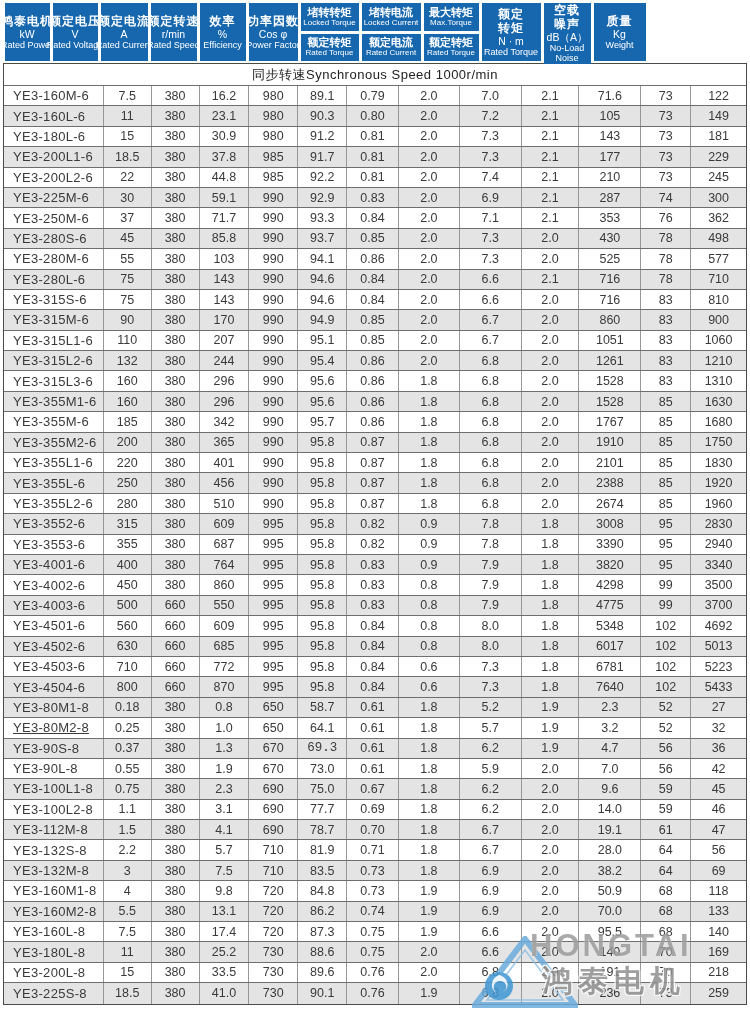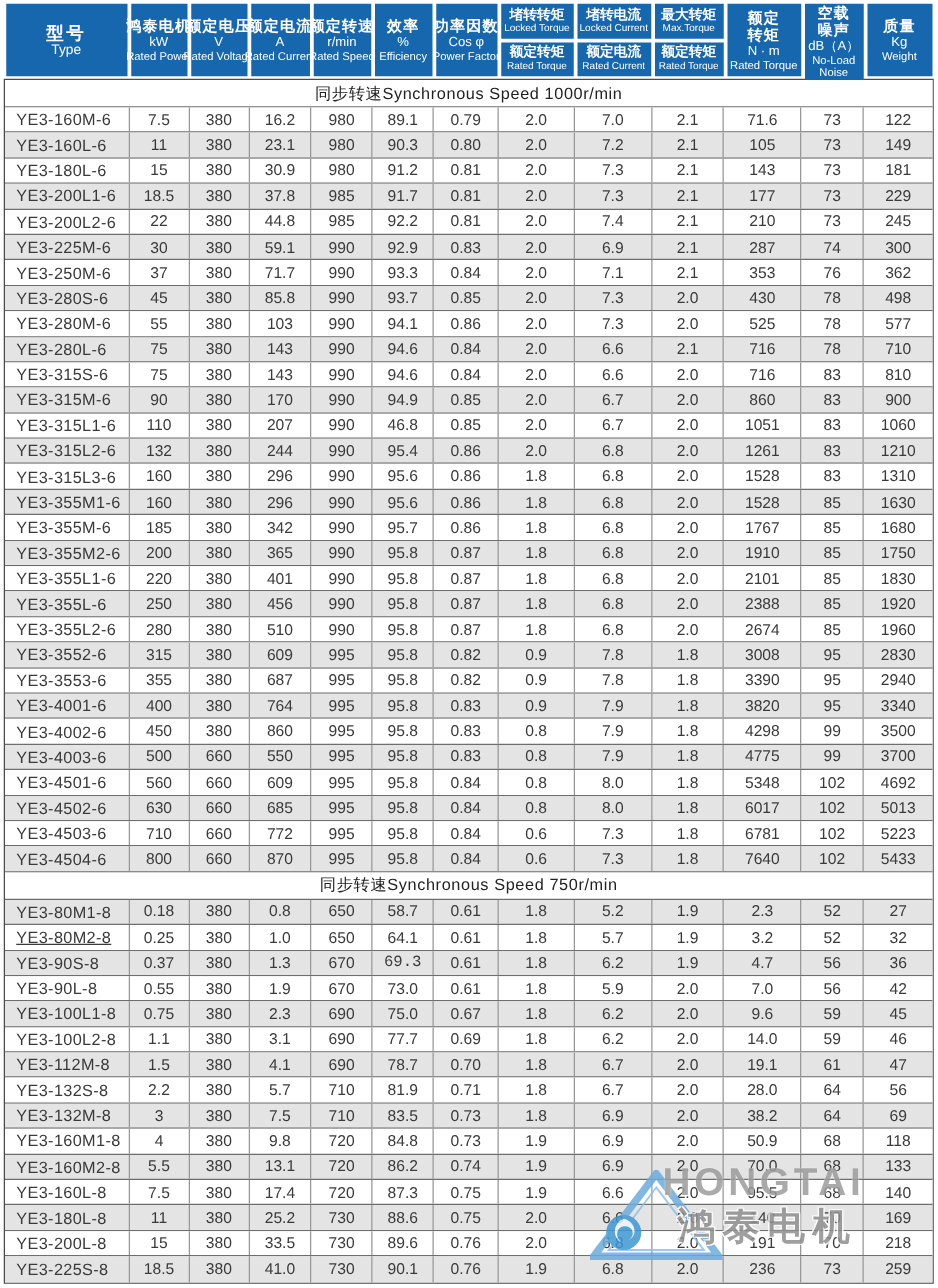--- a/index.html
+++ b/index.html
@@ -60,26 +60,20 @@
     font-size:30px;font-weight:bold;color:#8f8f8f;letter-spacing:6px;
     text-shadow:-1px -1px 0 #fff,1px -1px 0 #fff,-1px 1px 0 #fff,1px 1px 0 #fff;
     white-space:nowrap;
   }
 </style>
 </head>
 <body>
 
 <div class="page">
   <div class="header-row" id="header-row">
-      <div class="hcell c0" style="width: 100px;">
-        <div class="hbox">
-          <div class="hl-cn">型号</div>
-          <div class="hl-en">Type</div>
-        </div>
-      </div>
       <div class="hcell" style="width: 48px;">
         <div class="hbox">
           <div class="hl-cn">鸿泰电机</div>
           <div class="hl-unit">kW</div>
           <div class="hl-en">Rated Power</div>
         </div>
       </div>
       <div class="hcell" style="width: 48px;">
         <div class="hbox">
           <div class="hl-cn">额定电压</div>
@@ -351,21 +345,21 @@
         <div class="dcell" style="width: 62px;">860</div>
         <div class="dcell" style="width: 50px;">83</div>
         <div class="dcell" style="width: 55px;">900</div>
       </div>
       <div class="drow">
         <div class="dcell tcell" style="width: 100px;">YE3-315L1-6</div>
         <div class="dcell" style="width: 48px;">110</div>
         <div class="dcell" style="width: 48px;">380</div>
         <div class="dcell" style="width: 50px;">207</div>
         <div class="dcell" style="width: 49px;">990</div>
-        <div class="dcell" style="width: 49px;">46.8</div>
+        <div class="dcell" style="width: 49px;">95.1</div>
         <div class="dcell" style="width: 52px;">0.85</div>
         <div class="dcell" style="width: 61px;">2.0</div>
         <div class="dcell" style="width: 62px;">6.7</div>
         <div class="dcell" style="width: 58px;">2.0</div>
         <div class="dcell" style="width: 62px;">1051</div>
         <div class="dcell" style="width: 50px;">83</div>
         <div class="dcell" style="width: 55px;">1060</div>
       </div>
       <div class="drow alt">
         <div class="dcell tcell" style="width: 100px;">YE3-315L2-6</div>
@@ -615,21 +609,20 @@
         <div class="dcell" style="width: 49px;">995</div>
         <div class="dcell" style="width: 49px;">95.8</div>
         <div class="dcell" style="width: 52px;">0.84</div>
         <div class="dcell" style="width: 61px;">0.6</div>
         <div class="dcell" style="width: 62px;">7.3</div>
         <div class="dcell" style="width: 58px;">1.8</div>
         <div class="dcell" style="width: 62px;">7640</div>
         <div class="dcell" style="width: 50px;">102</div>
         <div class="dcell" style="width: 55px;">5433</div>
       </div>
-      <div class="srow">同步转速Synchronous Speed  750r/min</div>
       <div class="drow alt">
         <div class="dcell tcell" style="width: 100px;">YE3-80M1-8</div>
         <div class="dcell" style="width: 48px;">0.18</div>
         <div class="dcell" style="width: 48px;">380</div>
         <div class="dcell" style="width: 50px;">0.8</div>
         <div class="dcell" style="width: 49px;">650</div>
         <div class="dcell" style="width: 49px;">58.7</div>
         <div class="dcell" style="width: 52px;">0.61</div>
         <div class="dcell" style="width: 61px;">1.8</div>
         <div class="dcell" style="width: 62px;">5.2</div>

